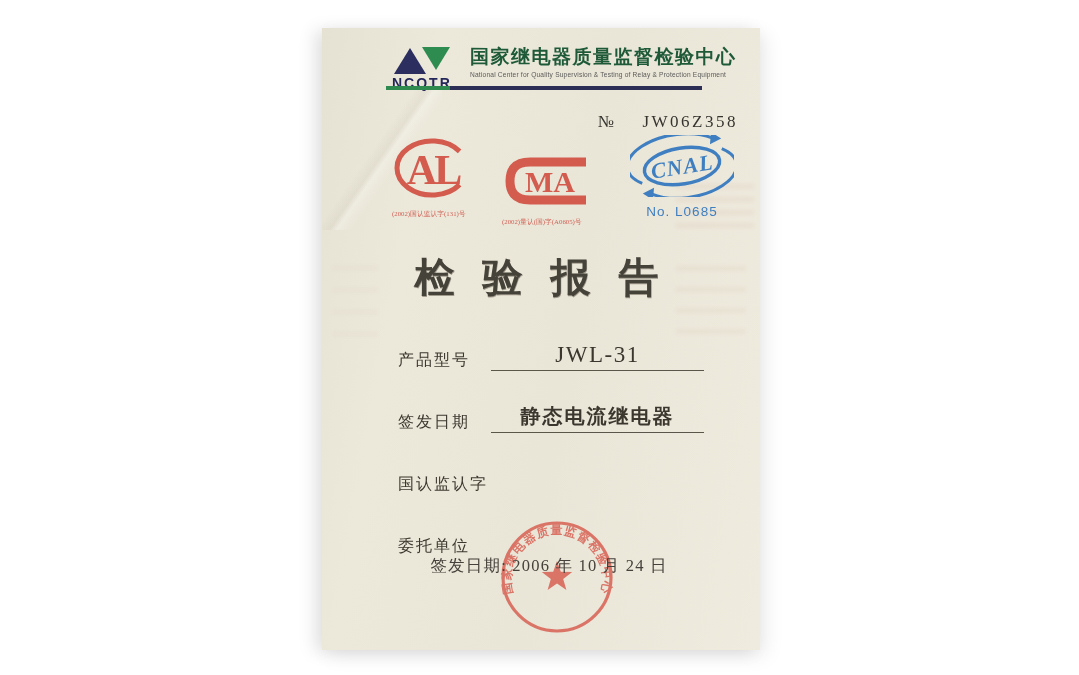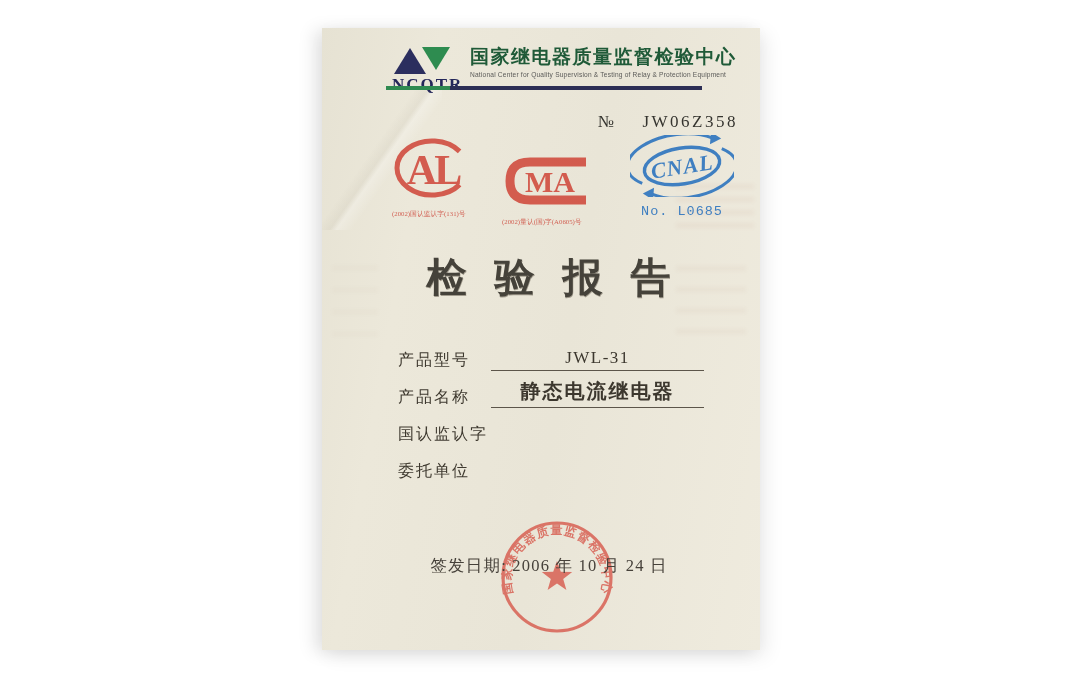--- a/index.html
+++ b/index.html
@@ -28,22 +28,22 @@
   
   .header{position:absolute;left:62px;top:14px;width:330px;height:50px;}
   .logo{position:absolute;left:8px;top:2px;width:66px;height:46px;}
   .tri-up{position:absolute;left:2px;top:4px;width:0;height:0;
     border-left:16px solid transparent;border-right:16px solid transparent;
     border-bottom:26px solid #2b2e5e;}
   .tri-down{position:absolute;left:30px;top:3px;width:0;height:0;
     border-left:14px solid transparent;border-right:14px solid transparent;
     border-top:23px solid #2e8c50;}
   .logo-text{position:absolute;left:0;top:31px;width:66px;text-align:left;
-    font-family:Liberation Serif, serif;font-weight:bold;
-    font-size:17px;letter-spacing:2px;color:#24275a;}
+    font-family:Liberation Sans, sans-serif;font-weight:bold;
+    font-size:14px;letter-spacing:2px;color:#24275a;}
   .org-zh{position:absolute;left:86px;top:2px;white-space:nowrap;
     font-family:"Liberation Sans","DejaVu Sans",sans-serif;font-weight:bold;
     font-size:19px;letter-spacing:1.5px;color:#1f5a38;}
   .org-en{position:absolute;left:86px;top:29px;white-space:nowrap;
     font-family:"Liberation Sans","DejaVu Sans",sans-serif;
     font-size:6.6px;color:#5a5a58;letter-spacing:0.2px;}
   .rule{position:absolute;left:64px;top:58px;width:316px;height:4px;font-size:0;}
   .rule .seg-green{display:inline-block;width:64px;height:4px;background:#2f8a50;vertical-align:top;}
   .rule .seg-navy{display:inline-block;width:252px;height:4px;background:#2c2e55;vertical-align:top;}
 
@@ -54,36 +54,36 @@
   
   .stamps{position:absolute;left:70px;top:109px;right:28px;height:100px;}
   .stamp-cal{position:absolute;left:0;top:0;width:86px;}
   .stamp-cal svg{opacity:0.85;}
   .stamp-cma{position:absolute;left:110px;top:16px;width:100px;}
   .stamp-cma svg{opacity:0.85;}
   .stamp-cnal{position:absolute;left:238px;top:-2px;width:104px;}
   .stamp-caption{margin-top:2px;white-space:nowrap;
     font-size:6.8px;color:#cf5144;letter-spacing:0;opacity:0.9;}
   .cnal-no{margin-top:3px;text-align:center;
-    font-family:Liberation Mono, monospace;
+    font-family:Liberation Sans, sans-serif;
     font-size:13.5px;color:#3f7fc1;letter-spacing:1px;}
 
   
   .title{position:absolute;left:0;top:222px;width:100%;text-align:center;
     font-size:40px;font-weight:bold;color:#45423a;letter-spacing:9px;
-    text-shadow:0.6px 0.8px 0.5px rgba(70,62,48,0.45);margin-left:12px;}
+    text-shadow:0.6px 0.8px 0.5px rgba(70,62,48,0.45);}
 
   
   .fields{position:absolute;left:76px;top:320px;right:56px;}
-  .frow{display:flex;align-items:flex-end;height:23px;margin-bottom:14px;gap:11px;}
+  .frow{display:flex;align-items:flex-end;height:23px;margin-bottom:39px;gap:11px;}
   .flabel{flex:0 0 auto;font-size:16px;color:#3e392f;letter-spacing:2px;white-space:nowrap;}
   .fline{flex:1 1 auto;margin-left:10px;border-bottom:1.6px solid #5c554a;
     text-align:center;font-size:20px;font-weight:bold;color:#3c372e;
     letter-spacing:2px;padding-bottom:2px;white-space:nowrap;}
-  .fline.model{font-weight:normal;letter-spacing:1.5px;font-size:17px;font-family:Liberation Serif, serif;}
+  .fline.model{font-weight:normal;letter-spacing:1.5px;font-size:23px;font-family:Liberation Serif, serif;}
 
   
   .seal{position:absolute;left:176px;top:490px;width:118px;height:118px;z-index:1;opacity:0.72;}
   .footer-line{position:absolute;left:0;width:100%;text-align:center;z-index:2;
     color:#46413a;white-space:nowrap;}
   .issue-line{top:527px;font-size:16.5px;letter-spacing:1.2px;padding-left:8px;}
   .validity-line{top:558px;font-size:16px;letter-spacing:1.5px;}
 </style>
 </head>
 <body>
@@ -145,21 +145,21 @@
   </div>
 
   <div class="title">检 验 报 告</div>
 
   <div class="fields">
     <div class="frow">
       <span class="flabel">产品型号</span>
       <span class="fline model">JWL-31</span>
     </div>
     <div class="frow">
-      <span class="flabel">产品名称</span>
+      <span class="flabel">签发日期</span>
       <span class="fline">静态电流继电器</span>
     </div>
     <div class="frow">
       <span class="flabel">国认监认字</span>
     </div>
     <div class="frow">
       <span class="flabel">委托单位</span>
     </div>
   </div>
 

